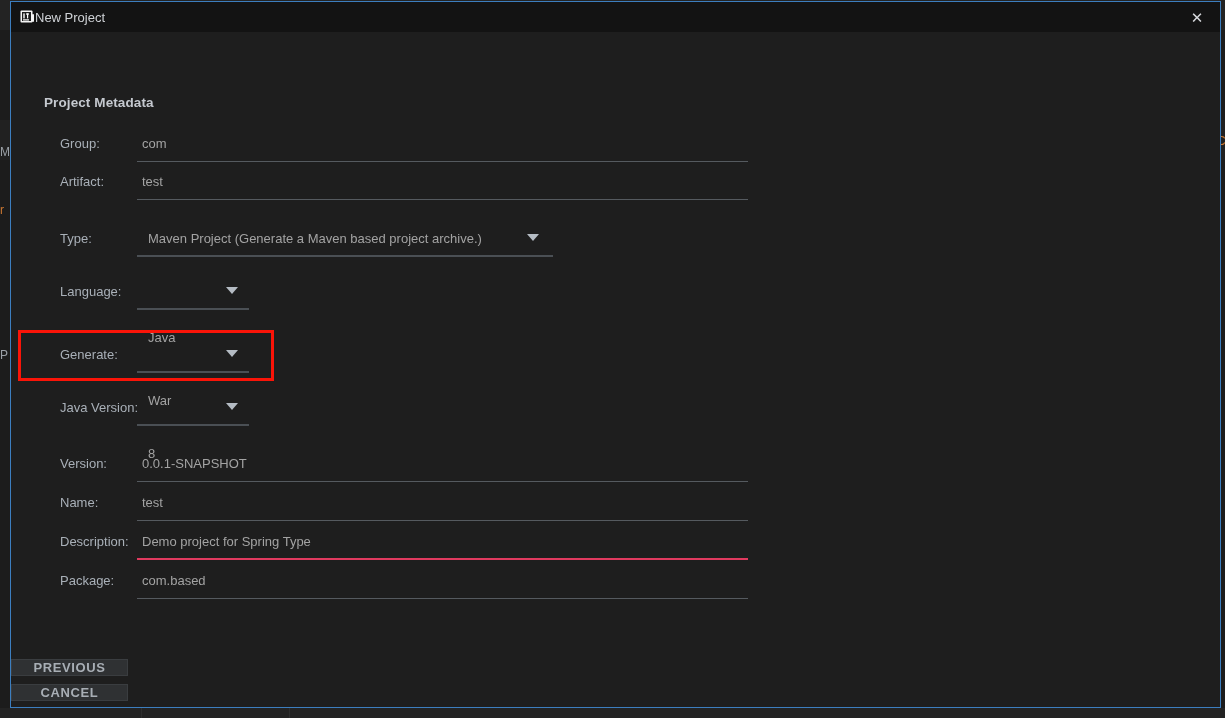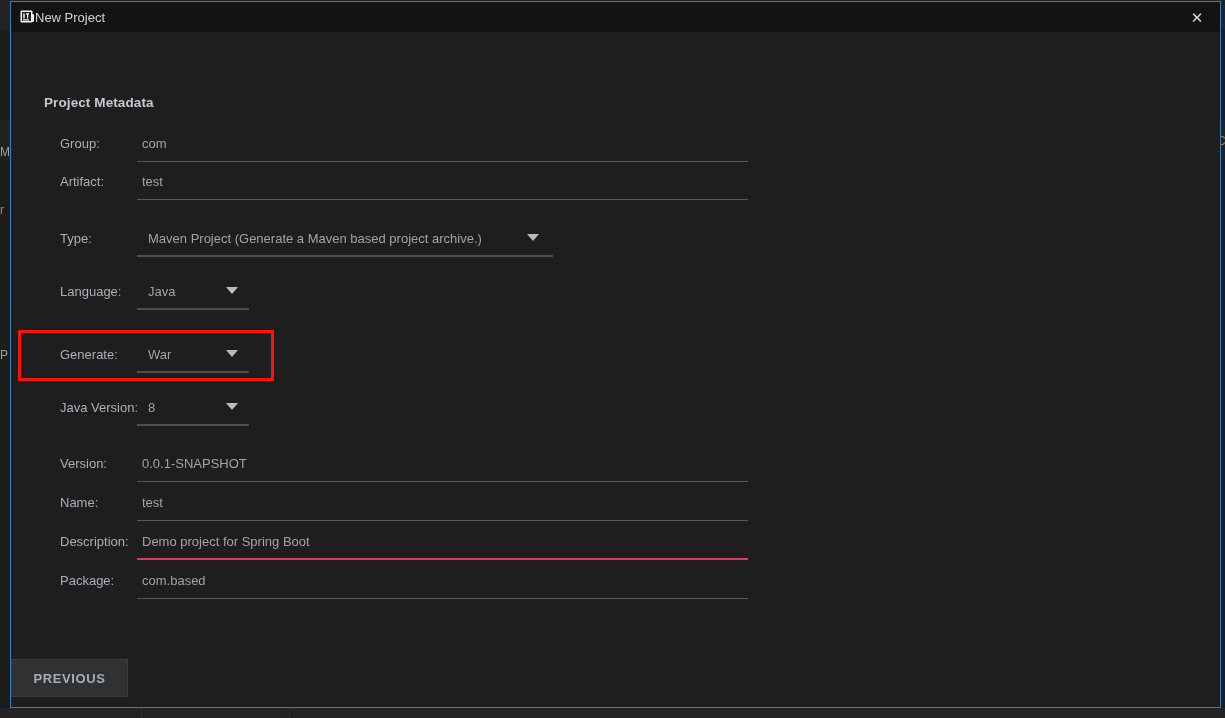--- a/index.html
+++ b/index.html
@@ -133,21 +133,21 @@
 
   
   .row.text .val { left: 131px; }
   .row.text .underline { left: 126px; width: 611px; }
 
   
   .row.type .val { left: 137px; }
   .row.type .underline { left: 126px; width: 416px; }
 
   
-  .row.combo .val { left: 137px; }
+  .row.combo .val { left: 137px; margin-top: 46px; }
   .row.combo .underline { left: 126px; width: 112px; }
 
   
   #highlight-box {
     position: absolute;
     left: 7px; top: 298px;
     width: 256px; height: 51px;
     border: 3px solid #fa1408;
     pointer-events: none;
   }
@@ -266,30 +266,31 @@
           <div class="val">0.0.1-SNAPSHOT</div>
           <div class="underline"></div>
         </div>
         <div class="row text" style="top: 454px; width: 1209px;">
           <div class="lbl">Name:</div>
           <div class="val">test</div>
           <div class="underline"></div>
         </div>
         <div class="row text" style="top: 493px; width: 1209px;">
           <div class="lbl">Description:</div>
-          <div class="val">Demo project for Spring Boot</div>
+          <div class="val">Demo project for Spring Type</div>
           <div class="underline focus"></div>
         </div>
         <div class="row text" style="top: 532px; width: 1209px;">
           <div class="lbl">Package:</div>
           <div class="val">com.based</div>
           <div class="underline"></div>
         </div>
       </div>
 
     <div id="highlight-box"></div>
 
     <div id="button-bar">
         <div class="btn">PREVIOUS</div>
+        <div class="btn">CANCEL</div>
       </div>
 
   </div>
 </div>
 
 </body></html>

